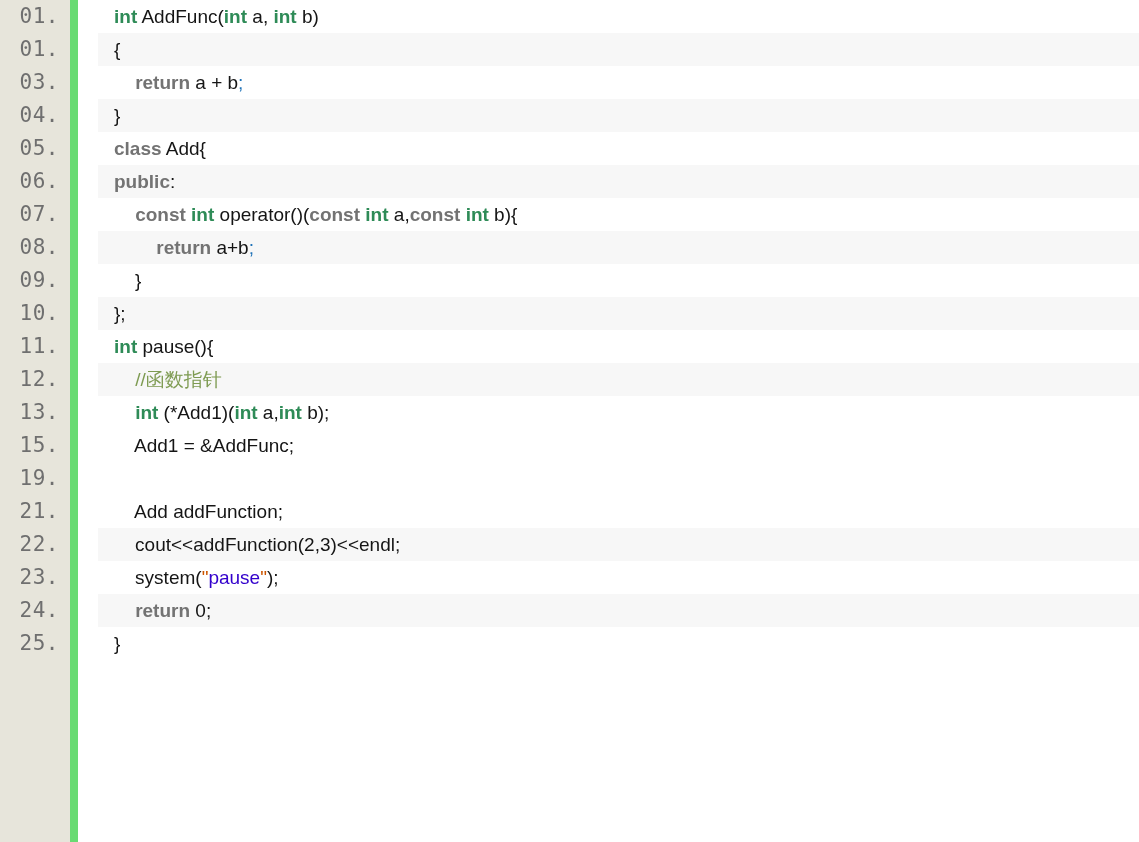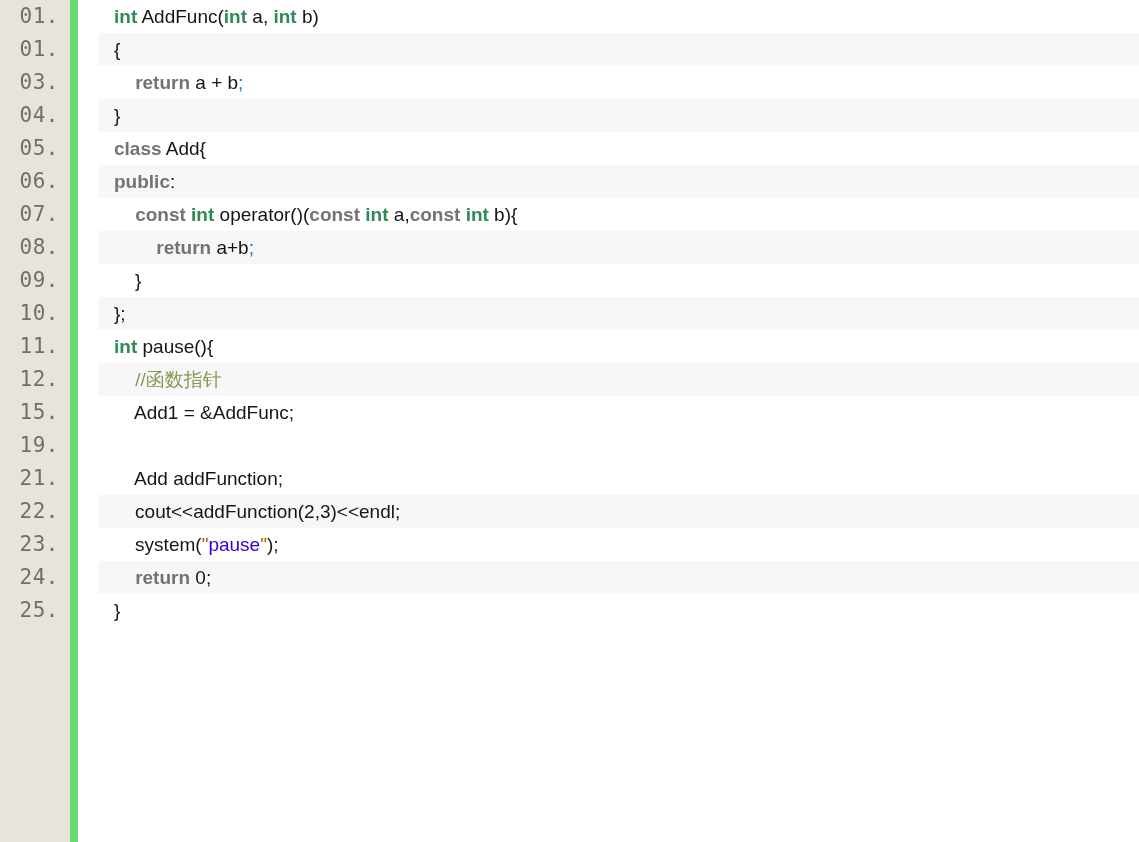--- a/index.html
+++ b/index.html
@@ -165,20 +165,25 @@
         <div class="line-no">11.</div>
         <div class="marker"></div>
         <div class="line-code"><span class="t-type">int</span><span class="t-plain"> pause(){</span></div>
       </div>
       <div class="code-line even">
         <div class="line-no">12.</div>
         <div class="marker"></div>
         <div class="line-code"><span class="t-plain">    </span><span class="t-comment">//函数指针</span></div>
       </div>
       <div class="code-line odd">
+        <div class="line-no">13.</div>
+        <div class="marker"></div>
+        <div class="line-code"><span class="t-plain">    </span><span class="t-type">int</span><span class="t-plain"> (*Add1)(</span><span class="t-type">int</span><span class="t-plain"> a,</span><span class="t-type">int</span><span class="t-plain"> b);</span></div>
+      </div>
+      <div class="code-line odd">
         <div class="line-no">15.</div>
         <div class="marker"></div>
         <div class="line-code"><span class="t-plain">    Add1 = &amp;AddFunc;</span></div>
       </div>
       <div class="code-line odd">
         <div class="line-no">19.</div>
         <div class="marker"></div>
         <div class="line-code"></div>
       </div>
       <div class="code-line odd">

